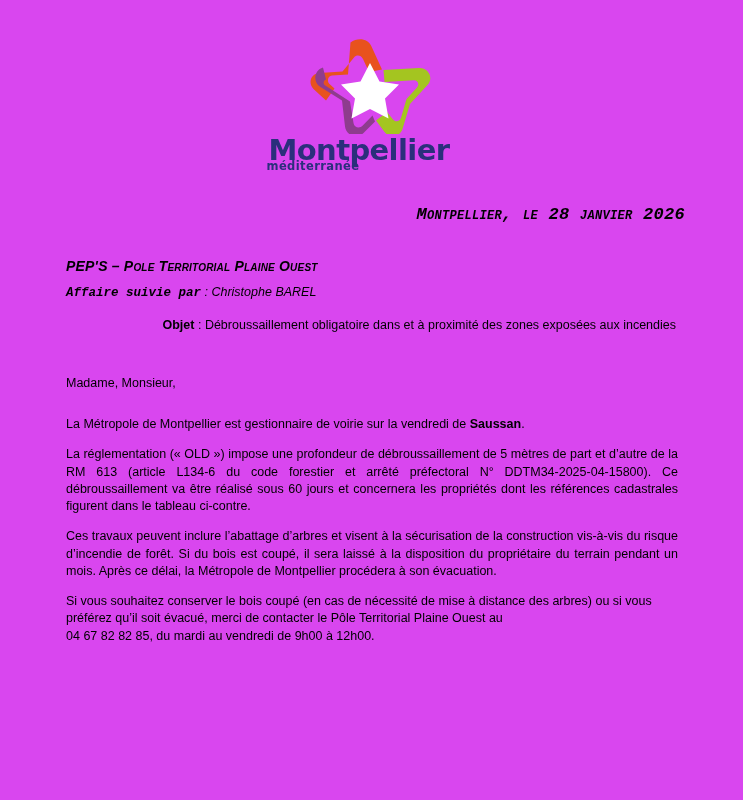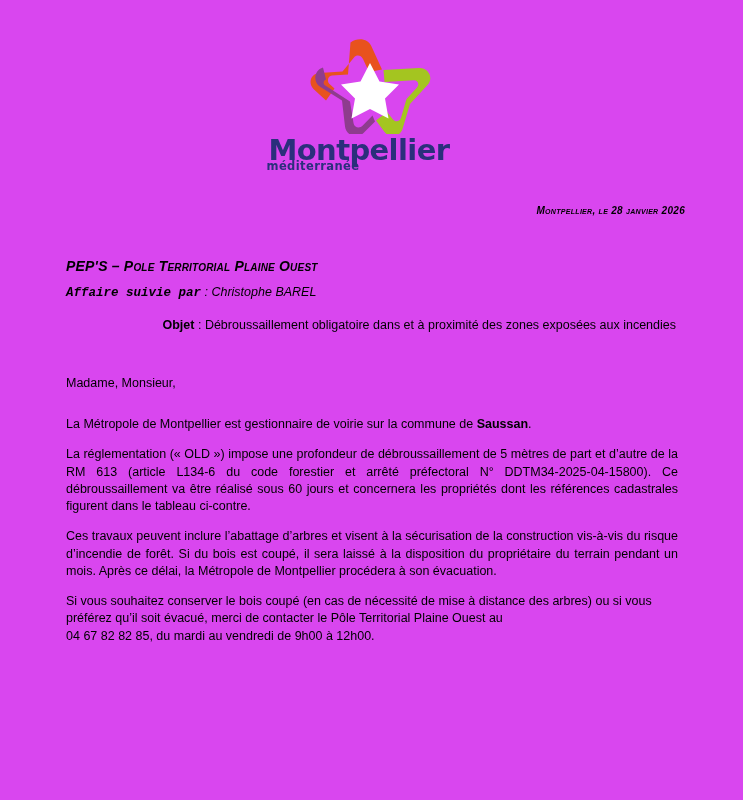--- a/index.html
+++ b/index.html
@@ -76,24 +76,24 @@
     display: block;
     text-align: center;
     margin-top: -3px;
   }
 
   
   .date-line {
     position: absolute;
     top: 205px;
     right: 58px;
-    font-family: Liberation Sans, sans-serif;
-    font-style: italic;
-    font-weight: bold;
-    font-size: 10px;
+    font-family: Liberation Mono, monospace;
+    font-style: italic;
+    font-weight: bold;
+    font-size: 17px;
     font-variant: small-caps;
     letter-spacing: 0.3px;
     color: #000;
     white-space: nowrap;
   }
 
   
   .ref-block {
     position: absolute;
     top: 258px;
@@ -194,19 +194,19 @@
     <p class="ref-contact"><span class="lbl">Affaire suivie par</span><span> : </span><span>Christophe BAREL</span></p>
   </div>
 
   <div class="objet-block">
     <span class="objet-line1"><span class="objet-label">Objet</span><span> : </span><span>Débroussaillement obligatoire dans et à proximité des zones exposées aux incendies</span></span>
   </div>
 
   <div class="salutation">Madame, Monsieur,</div>
 
   <div class="body-block">
-    <p><span>La Métropole de Montpellier est gestionnaire de voirie sur la commune de </span><span class="b">Saussan</span><span>.</span></p>
+    <p><span>La Métropole de Montpellier est gestionnaire de voirie sur la vendredi de </span><span class="b">Saussan</span><span>.</span></p>
     <p>La réglementation (« OLD ») impose une profondeur de débroussaillement de 5 mètres de part et d’autre de la RM 613 (article L134-6 du code forestier et arrêté préfectoral N° DDTM34-2025-04-15800). Ce débroussaillement va être réalisé sous 60 jours et concernera les propriétés dont les références cadastrales figurent dans le tableau ci-contre.</p>
     <p>Ces travaux peuvent inclure l’abattage d’arbres et visent à la sécurisation de la construction vis-à-vis du risque d’incendie de forêt. Si du bois est coupé, il sera laissé à la disposition du propriétaire du terrain pendant un mois. Après ce délai, la Métropole de Montpellier procédera à son évacuation.</p>
     <p class="no-justify"><span>Si vous souhaitez conserver le bois coupé (en cas de nécessité de mise à distance des arbres) ou si vous préférez qu’il soit évacué, merci de contacter le Pôle Territorial Plaine Ouest au</span><br><span>04 67 82 82 85, du mardi au vendredi de 9h00 à 12h00.</span></p>
   </div>
 
 </div>
 
 </body></html>

